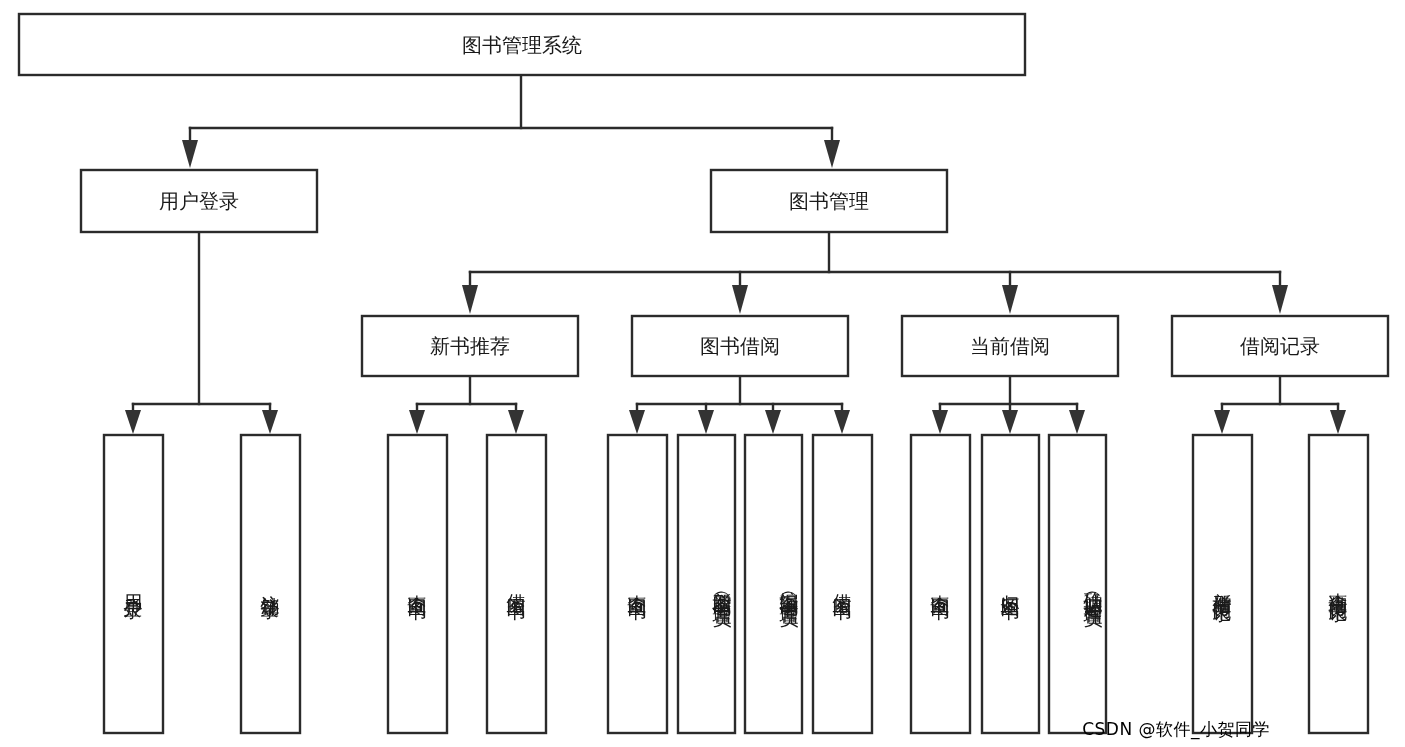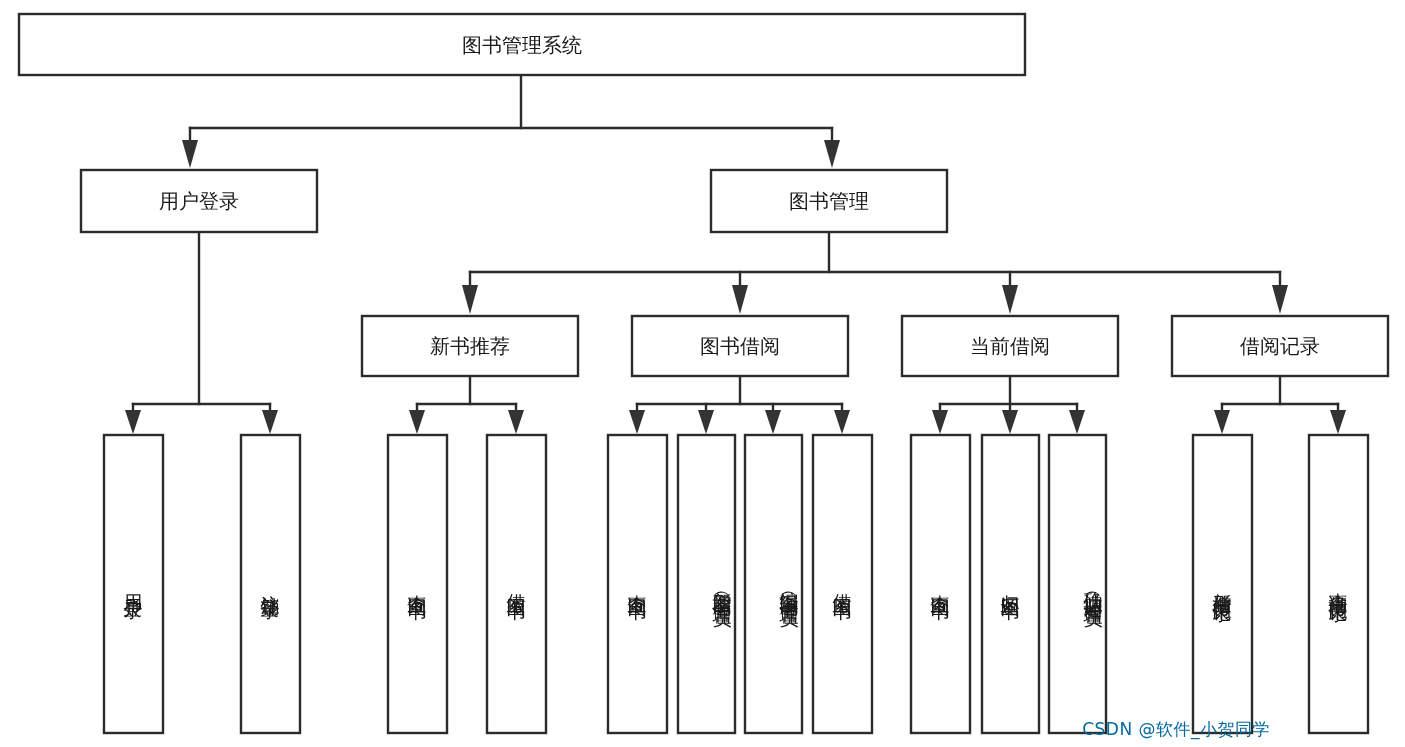--- a/index.html
+++ b/index.html
@@ -62,21 +62,21 @@
     justify-content: center;
     white-space: nowrap;
     pointer-events: none;
   }
   .watermark {
     position: absolute;
     right: 8px;
     bottom: 6px;
     font-family: "DejaVu Sans", "Liberation Sans", sans-serif;
     font-size: 17px;
-    color: #0369a1;
+    color: #000000;
     letter-spacing: 0.5px;
     user-select: none;
   }
 </style>
 </head>
 <body>
 
 <div id="diagram-root">
 
   <svg id="tree-svg" viewBox="0 0 1405 747" xmlns="http://www.w3.org/2000/svg">

